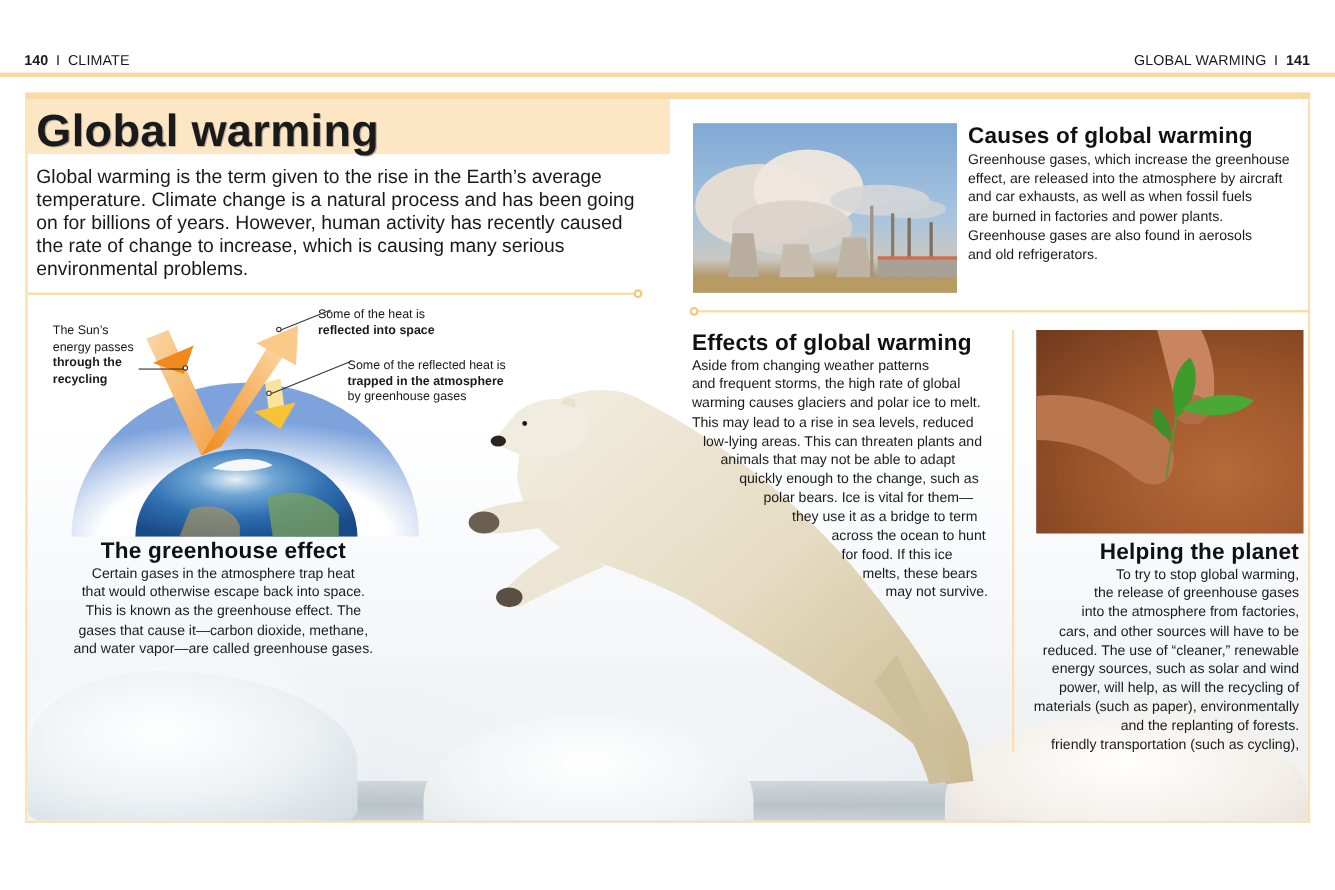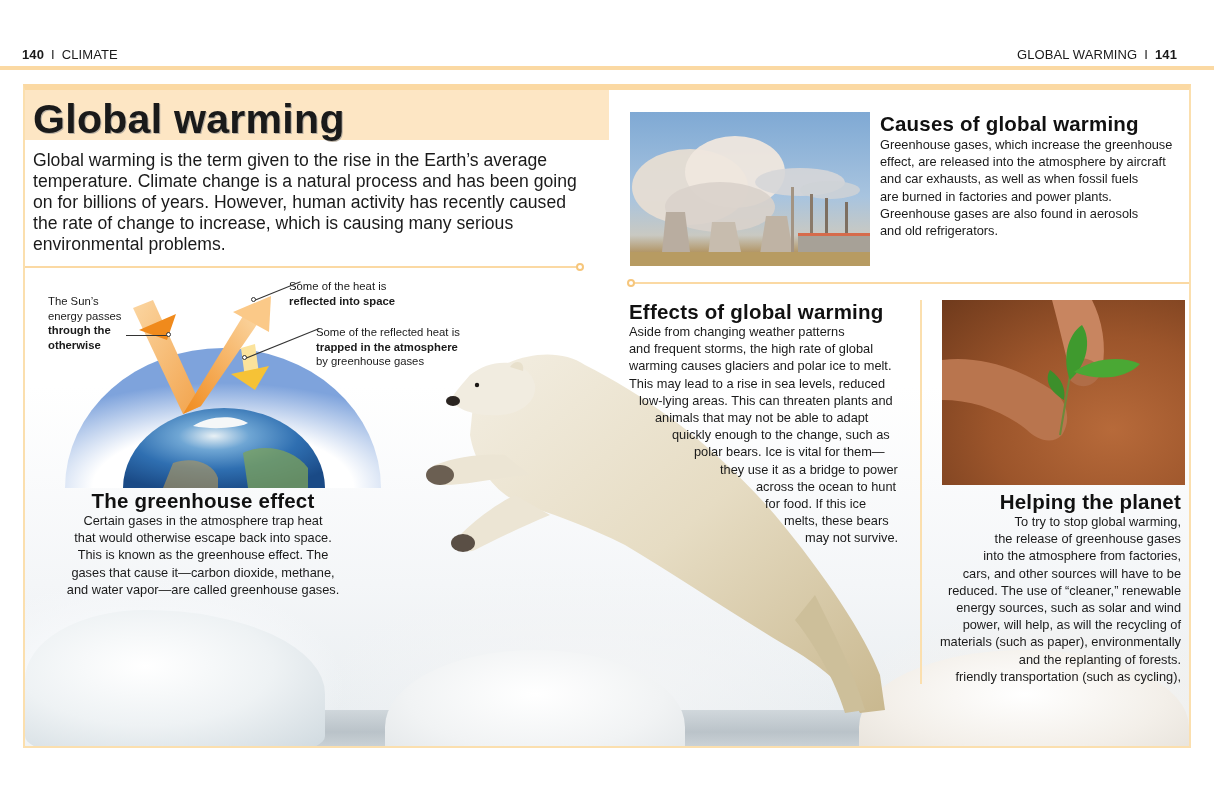--- a/index.html
+++ b/index.html
@@ -2,21 +2,21 @@
 <html><head>
 <meta charset="utf-8">
 <style>
   * { box-sizing: border-box; margin: 0; padding: 0; }
   html, body { width: 1214px; height: 809px; background: #ffffff; overflow: hidden; }
   body { position: relative; font-family: "Liberation Sans", sans-serif; color: #1a1a1a; }
 
   .running-head { position: absolute; top: 47px; font-size: 13px; letter-spacing: 0.1px; color: #1a1a1a; }
   .running-head b { font-weight: bold; }
   .rh-left { left: 22px; }
-  .rh-right { right: 37px; text-align: center; }
+  .rh-right { right: 23px; text-align: center; }
   .rh-sep { margin: 0 7px; }
   .head-rule { position: absolute; left: 0; right: 0; top: 66px; height: 4px; background: #fbd9a3; }
 
   .page-frame { position: absolute; left: 23px; top: 84px; width: 1168px; height: 664px; border: 2px solid #fbdfae; border-top: 6px solid #fbd9a3; overflow: hidden; background: #fff; }
 
   
   .arctic-bg { position: absolute; left: 0; right: 0; bottom: 0; height: 360px;
     background:
       radial-gradient(ellipse 200px 110px at 120px 300px, #e9eef1 0%, #f6f8fa 60%, rgba(255,255,255,0) 100%),
       radial-gradient(ellipse 260px 120px at 560px 300px, #f4f5f6 0%, rgba(255,255,255,0) 100%),
@@ -160,21 +160,21 @@
       <polygon points="200,34 238,18 236,54" fill="#fbc988"></polygon>
 
       <polygon points="208,70 222,66 226,96 212,100" fill="#fbe39c"></polygon>
       <polygon points="198,96 236,88 222,112" fill="#f6c236"></polygon>
     </svg>
 
     <div class="diag-label" style="left:15px; top:16px;">
       <div>The Sun’s</div>
       <div>energy passes</div>
       <div><b>through the</b></div>
-      <div><b>otherwise</b></div>
+      <div><b>recycling</b></div>
     </div>
     <div class="leader" style="left:93px; top:57px; width:42px;"></div>
     <div class="leader-dot" style="left:133px; top:54px;"></div>
 
     <div class="diag-label" style="left:256px; top:1px;">
       <div>Some of the heat is</div>
       <div><b>reflected into space</b></div>
     </div>
     <div class="leader" style="left:221px; top:22px; width:50px; transform: rotate(-22deg);"></div>
     <div class="leader-dot" style="left:218px; top:19px;"></div>
@@ -239,21 +239,21 @@
     <h2 class="section-title">Effects of global warming</h2>
     <div class="section-body">
       <span style="padding-left:0px;">Aside from changing weather patterns</span>
       <span style="padding-left:0px;">and frequent storms, the high rate of global</span>
       <span style="padding-left:0px;">warming causes glaciers and polar ice to melt.</span>
       <span style="padding-left:0px;">This may lead to a rise in sea levels, reduced</span>
       <span style="padding-left:10px;">low-lying areas. This can threaten plants and</span>
       <span style="padding-left:26px;">animals that may not be able to adapt</span>
       <span style="padding-left:43px;">quickly enough to the change, such as</span>
       <span style="padding-left:65px;">polar bears. Ice is vital for them—</span>
-      <span style="padding-left:91px;">they use it as a bridge to power</span>
+      <span style="padding-left:91px;">they use it as a bridge to term</span>
       <span style="padding-left:114px;text-align:center;">across the ocean to hunt</span>
       <span style="padding-left:136px;">for food. If this ice</span>
       <span style="padding-left:155px;">melts, these bears</span>
       <span style="padding-left:176px;">may not survive.</span>
     </div>
   </div>
 
   <div class="seedling-photo">
     <svg width="243" height="185" viewBox="0 0 243 185">
       <path d="M0 60 C40 55 80 70 110 90 C125 100 130 120 120 135 C110 145 95 140 85 130 C60 110 30 100 0 100 Z" fill="#b9754e"></path>

